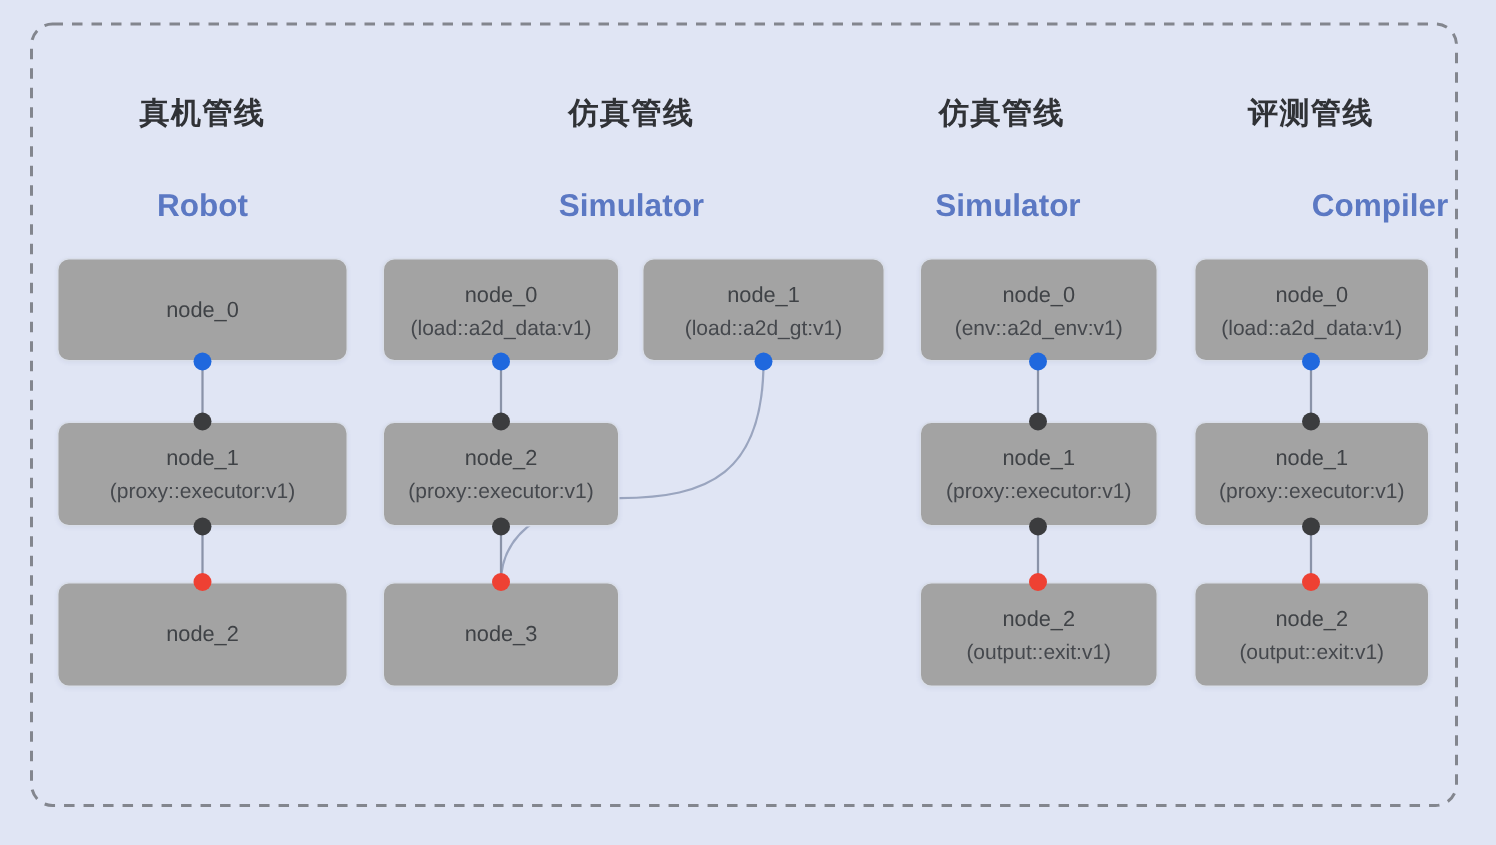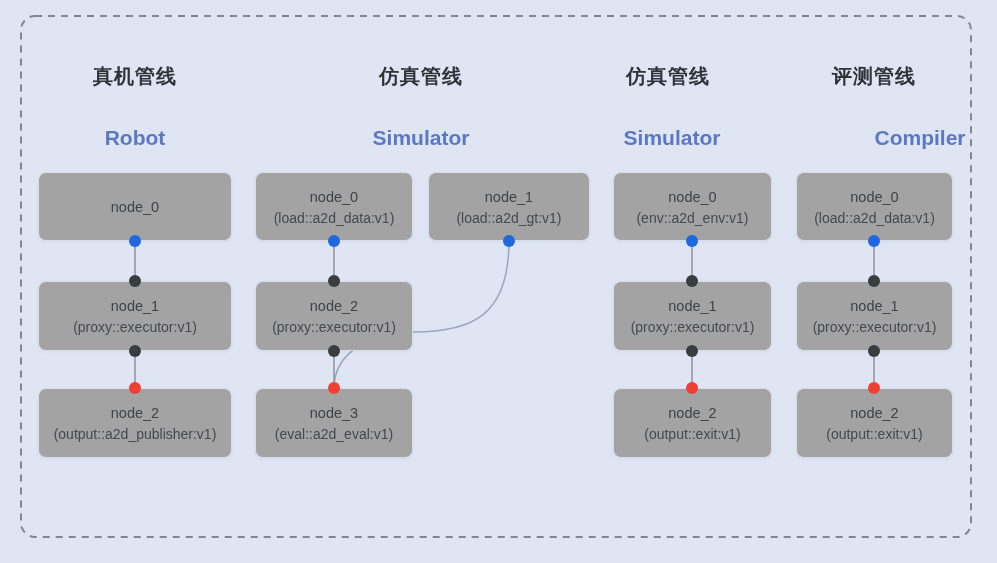--- a/index.html
+++ b/index.html
@@ -73,38 +73,36 @@
 
   <div class="node" style="left:38px;top:172px;width:194px">
     <div class="nm">node_0</div>
   </div>
   <div class="node" style="left:38px;top:281px;width:194px;height:70px">
     <div class="nm">node_1</div>
     <div class="dt">(proxy::executor:v1)</div>
   </div>
   <div class="node" style="left:38px;top:388px;width:194px;height:70px">
     <div class="nm">node_2</div>
-    <div class="dt">(output::a2d_publisher:v1)</div>
   </div>
 
   <div class="node" style="left:255px;top:172px;width:158px">
     <div class="nm">node_0</div>
     <div class="dt">(load::a2d_data:v1)</div>
   </div>
   <div class="node" style="left:428px;top:172px;width:162px">
     <div class="nm">node_1</div>
     <div class="dt">(load::a2d_gt:v1)</div>
   </div>
   <div class="node" style="left:255px;top:281px;width:158px;height:70px">
     <div class="nm">node_2</div>
     <div class="dt">(proxy::executor:v1)</div>
   </div>
   <div class="node" style="left:255px;top:388px;width:158px;height:70px">
     <div class="nm">node_3</div>
-    <div class="dt">(eval::a2d_eval:v1)</div>
   </div>
 
   <div class="node" style="left:613px;top:172px;width:159px">
     <div class="nm">node_0</div>
     <div class="dt">(env::a2d_env:v1)</div>
   </div>
   <div class="node" style="left:613px;top:281px;width:159px;height:70px">
     <div class="nm">node_1</div>
     <div class="dt">(proxy::executor:v1)</div>
   </div>

